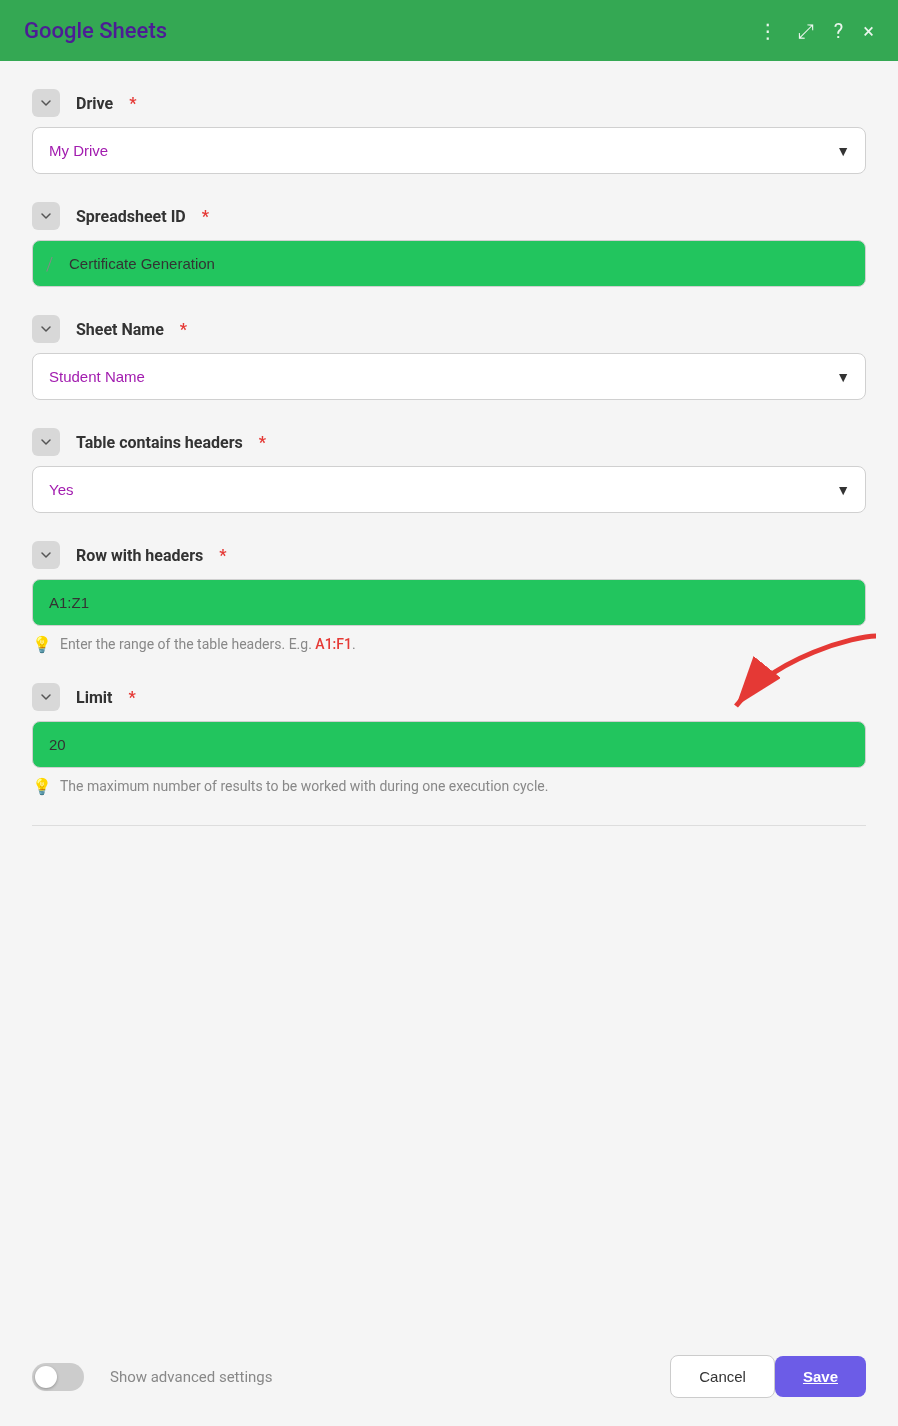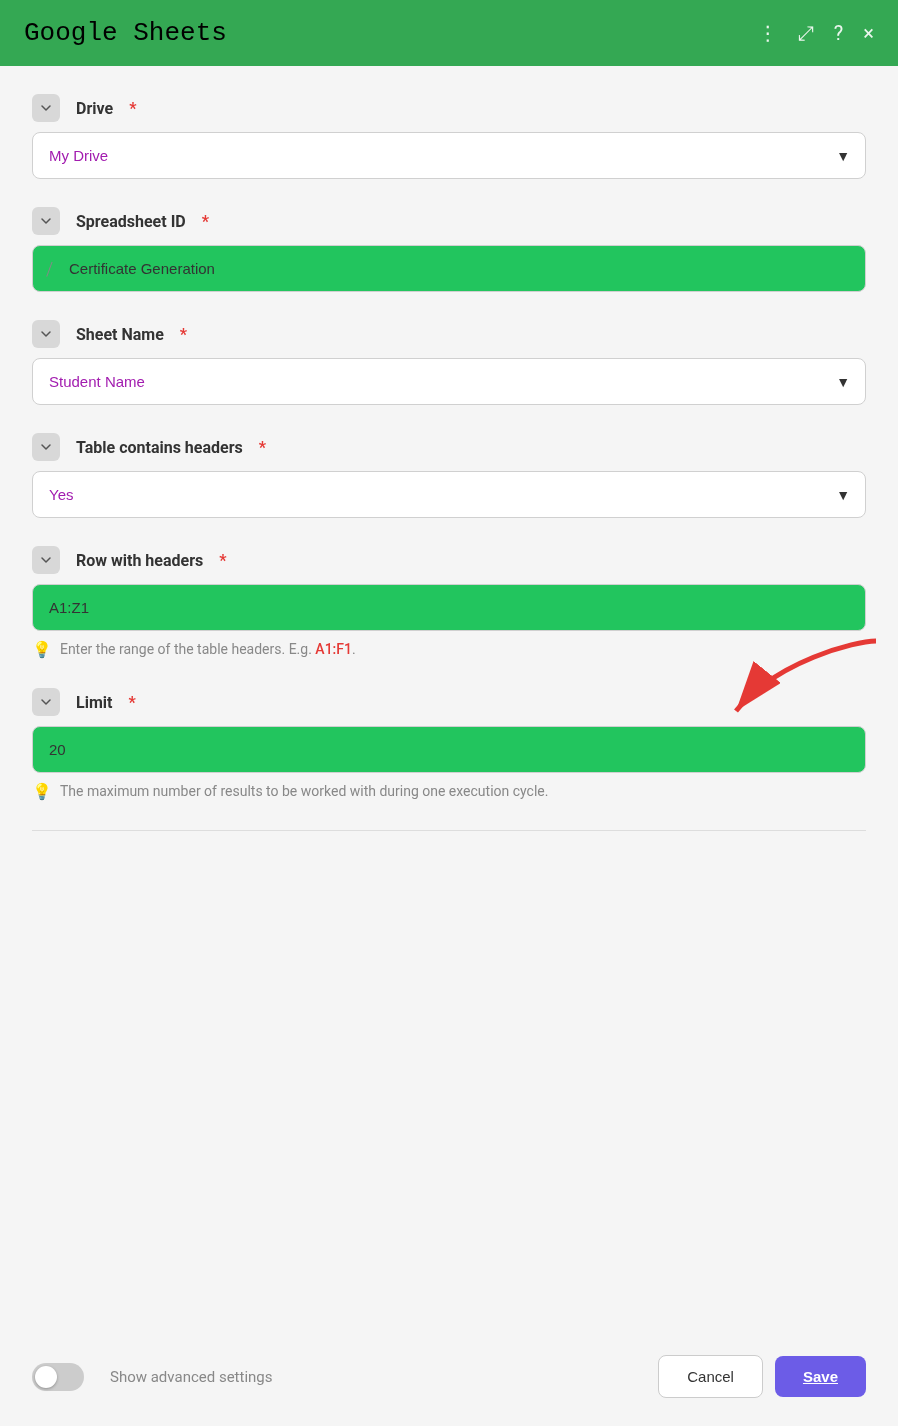--- a/index.html
+++ b/index.html
@@ -21,24 +21,23 @@
     
     .header {
       background: #34a853;
       padding: 18px 24px;
       display: flex;
       align-items: center;
       justify-content: space-between;
       flex-shrink: 0;
     }
     .header-title {
-      color: #000000;
-      font-size: 26px;
+      color: #4c1d95;
+      font-size: 22px;
       font-weight: 500;
-      font-family: Liberation Mono, monospace;
     }
     .header-actions {
       display: flex;
       align-items: center;
       gap: 20px;
     }
     .header-icon {
       color: white;
       font-size: 20px;
       cursor: pointer;
@@ -202,21 +201,20 @@
       background: white;
       border-radius: 50%;
       box-shadow: 0 1px 3px rgba(0,0,0,0.3);
     }
     .advanced-label {
       font-size: 15px;
       color: #888;
     }
     .footer-buttons {
       display: flex;
-      gap: 12px;
       align-items: center;
     }
     .btn-cancel {
       padding: 12px 28px;
       border: 1.5px solid #ccc;
       border-radius: 8px;
       background: white;
       font-size: 15px;
       color: #333;
       cursor: pointer;

